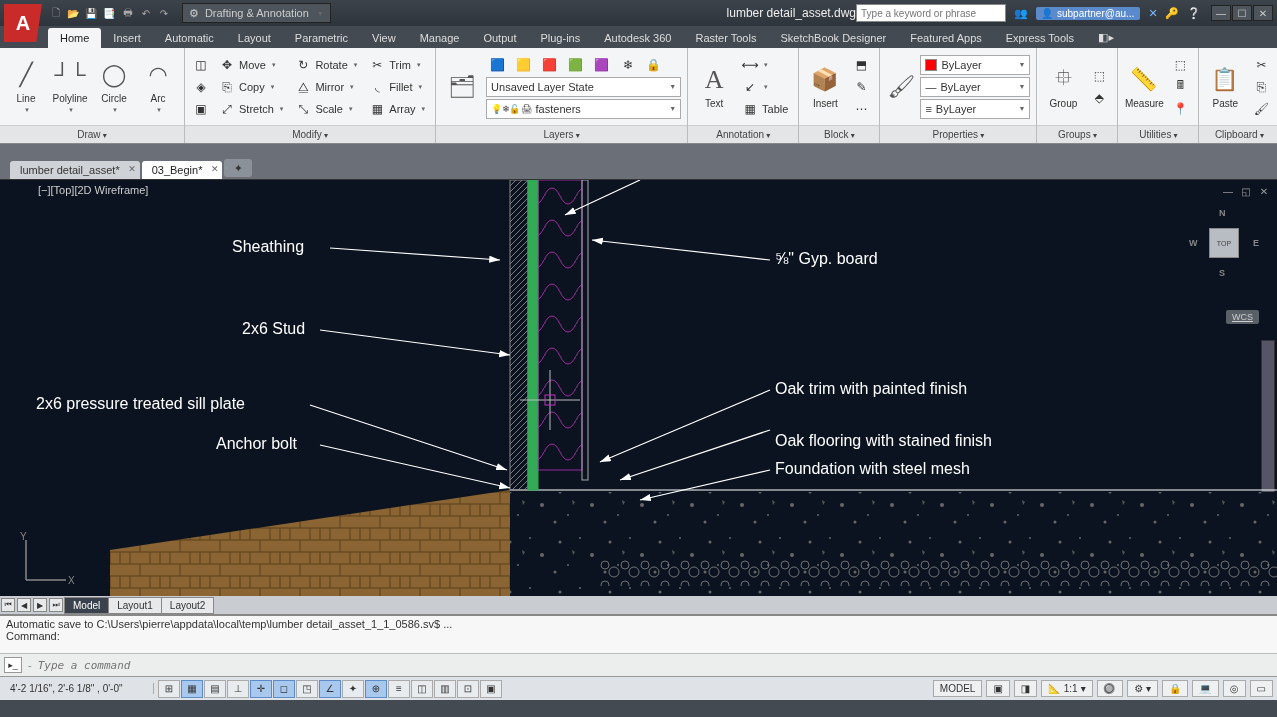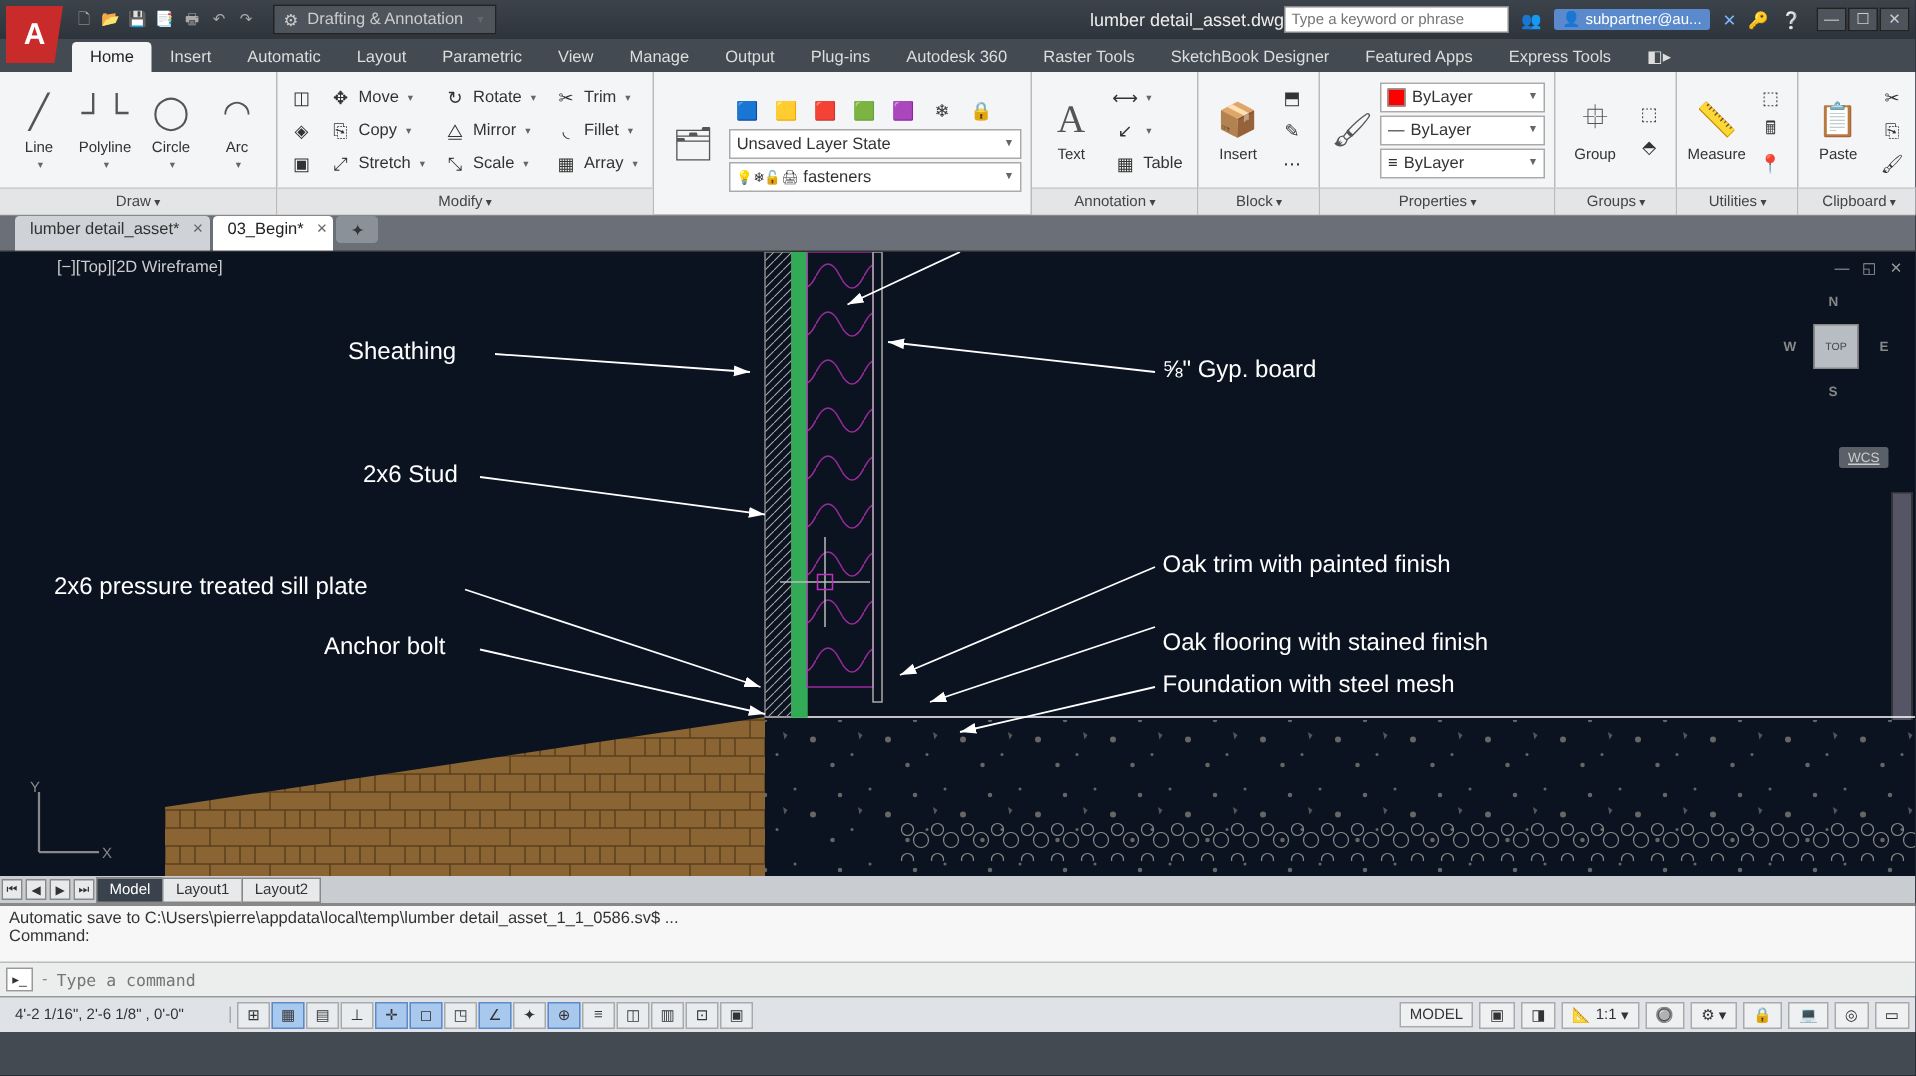--- a/index.html
+++ b/index.html
@@ -35,21 +35,21 @@
 .btn-col { display:flex; flex-direction:column; gap:2px; }
 .sm-btn { display:flex; align-items:center; gap:4px; height:20px; padding:0 4px; cursor:pointer; border-radius:2px; font-size:11px; white-space:nowrap; }
 .sm-icon { width:16px; height:16px; display:flex; align-items:center; justify-content:center; font-size:12px; }
 .dd-arrow { font-size:7px; color:#666; margin-left:2px; }
 .layer-row { display:flex; align-items:center; gap:2px; }
 .layer-combo { width:195px; height:20px; border:1px solid #aaa; background:#fff; display:flex; align-items:center; padding:0 4px; font-size:11px; cursor:pointer; }
 .prop-combo { width:110px; height:20px; border:1px solid #aaa; background:#fff; display:flex; align-items:center; padding:0 4px; font-size:11px; cursor:pointer; gap:4px; }
 .color-swatch { width:12px; height:12px; border:1px solid #888; }
 
 
-.filetabs { height:24px; background:#6b7078; display:flex; padding:0 10px; gap:2px; border-bottom:1px solid #333; }
+.filetabs { height:36px; background:#6b7078; display:flex; align-items:flex-end; padding:0 10px; gap:2px; border-bottom:1px solid #333; }
 .file-tab { background:#cfd2d6; padding:3px 20px 3px 10px; font-size:11px; border-radius:3px 3px 0 0; cursor:pointer; position:relative; color:#333; }
 .file-tab.inactive { background:#ffffff; color:#222; }
 .file-tab .close { position:absolute; right:4px; top:3px; font-size:9px; color:#666; cursor:pointer; }
 .file-tab-new { width:28px; height:18px; background:#8b9199; border-radius:3px; cursor:pointer; display:flex; align-items:center; justify-content:center; margin-bottom:2px; }
 
 
 .drawing-area { position:relative; height:434px; background:#0b1320; overflow:hidden; }
 .viewport-label { position:absolute; top:4px; left:6px; color:#ccc; font-size:11px;padding-left:32px; }
 .vp-controls { position:absolute; top:4px; right:6px; display:flex; gap:4px; }
 .vp-ctrl { width:14px; height:14px; color:#999; cursor:pointer; font-size:10px; display:flex; align-items:center; justify-content:center; }
@@ -66,21 +66,21 @@
 
 .annot { position:absolute; color:#fff; font-family:Arial,sans-serif; font-size:16px; white-space:nowrap; }
 .leader { stroke:#fff; stroke-width:1.2; fill:none; marker-end:url(#arrow); }
 .scrollbar-v { position:absolute; right:2px; top:160px; width:14px; height:220px; background:#556; border:1px solid #333; cursor:pointer; }
 
 
 .cmd-area { height:62px; background:#e7e8e9; border-top:2px solid #888; display:flex; flex-direction:column; font-family:Consolas,monospace; font-size:11px; color:#333; }
 .cmd-history { flex:1; padding:2px 6px; background:#f7f7f7; overflow:hidden; border-bottom:1px solid #bbb; }
 .cmd-input-row { height:22px; display:flex; align-items:center; background:#eceded; padding:0 4px; gap:6px; }
 .cmd-prompt-icon { width:18px; height:16px; border:1px solid #999; background:#fff; display:flex; align-items:center; justify-content:center; font-size:9px; cursor:pointer; }
-.cmd-input { flex:1; border:none; background:transparent; font-family:Consolas,monospace; color:#888; font-size:11px; outline:none; }
+.cmd-input { flex:1; border:none; background:transparent; font-family:Consolas,monospace; font-style:italic; color:#888; font-size:11px; outline:none; }
 
 
 .statusbar { height:24px; background:#dfe3e7; border-top:1px solid #999; display:flex; align-items:center; padding:0 4px; font-size:10px; color:#333; }
 .status-coords { width:150px; padding:0 6px; border-right:1px solid #aaa; }
 .status-toggles { display:flex; gap:1px; margin-left:4px; }
 .st-btn { width:22px; height:18px; border:1px solid #aaa; background:#e9ecef; cursor:pointer; display:flex; align-items:center; justify-content:center; font-size:10px; }
 .st-btn.on { background:#a9c8ee; border-color:#5c8bc9; }
 .status-right { margin-left:auto; display:flex; align-items:center; gap:4px; }
 .st-chip { padding:2px 6px; border:1px solid #aaa; background:#eef0f2; cursor:pointer; display:flex; align-items:center; gap:3px; }
 </style>
@@ -262,20 +262,21 @@
               <span class="sm-icon">🔒</span>
             </div>
         </div>
         <div class="layer-combo">
             <span>Unsaved Layer State</span>
             <span class="dd-arrow" style="margin-left:auto">▼</span>
           </div>
         <div class="layer-combo"><span style="font-size:9px">💡❄🔓🖨</span>&nbsp;<span>fasteners</span><span class="dd-arrow" style="margin-left:auto">▼</span></div>
       </div>
     </div>
+    <div class="panel-title">Layers</div>
   </div>
 
   <div class="ribbon-panel">
     <div class="panel-body">
       <div class="big-btn">
           <div class="big-btn-icon" style="font-family:serif;font-size:26px">A</div>
           <div class="big-btn-label">Text</div>
         </div>
       <div class="btn-col">
         <div class="sm-btn">

